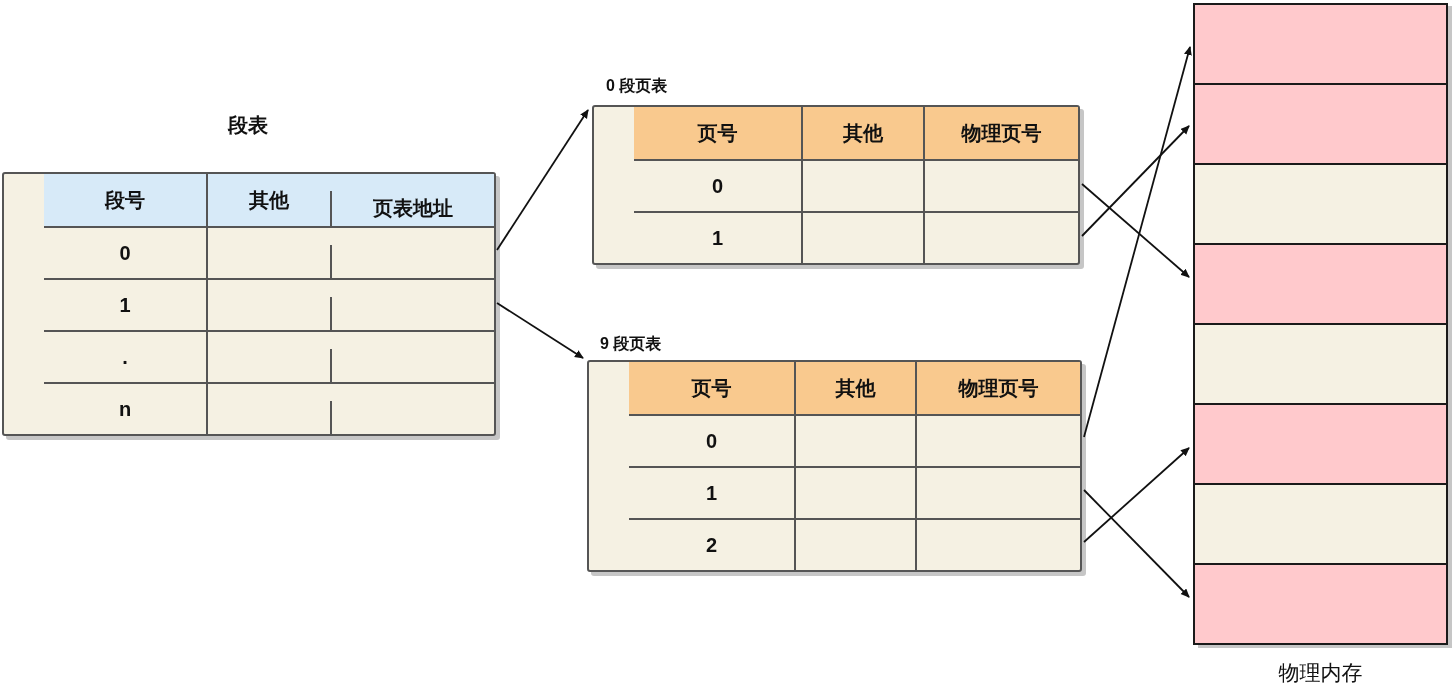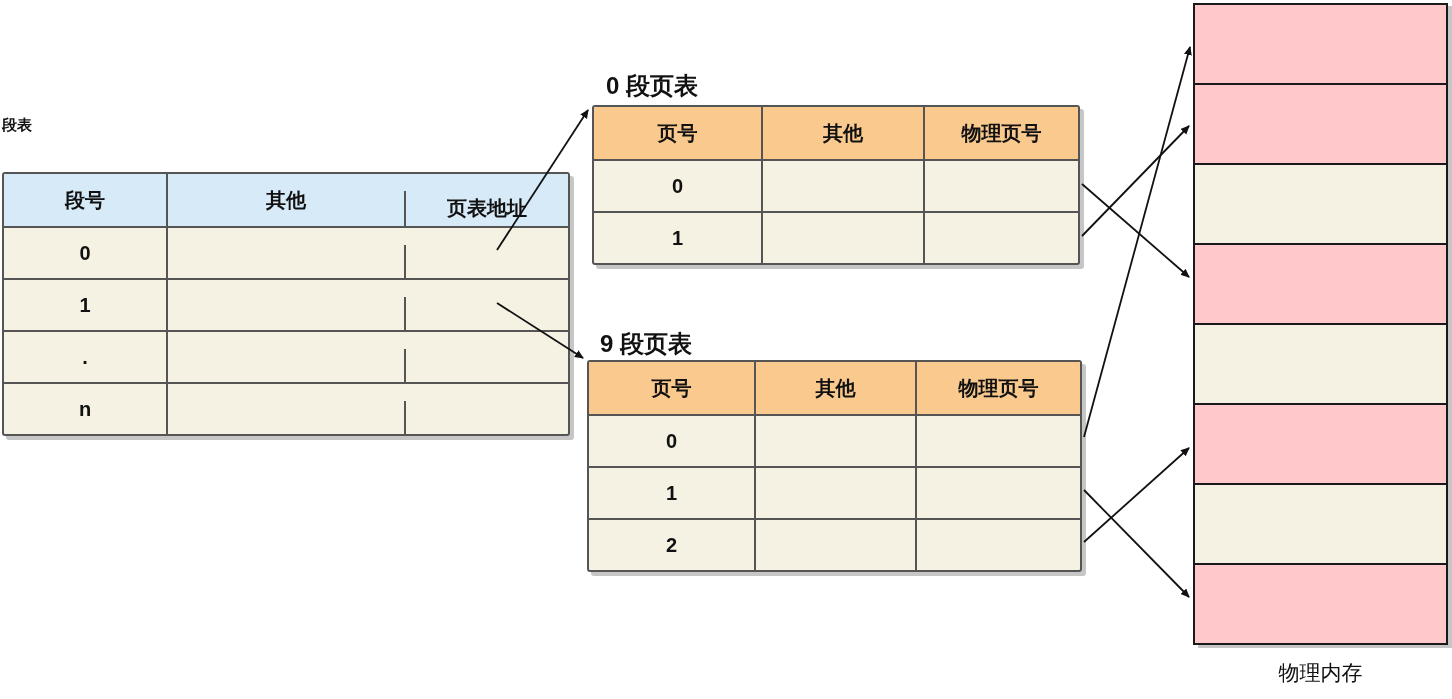--- a/index.html
+++ b/index.html
@@ -7,38 +7,39 @@
     position:relative;
     width:1452px;height:699px;
     overflow:hidden;
     font-family:"Liberation Sans", sans-serif;
     color:#111;
     background:#ffffff;
   }
   .title{
     position:absolute;
     font-weight:bold;
-    font-size:24px;
+    font-size:16px;
     line-height:24px;
     white-space:nowrap;
   }
-  .seg-title{left:2px;top:113px;width:492px;text-align:left;font-size:15px;}
+  .seg-title{left:2px;top:113px;width:492px;text-align:center;font-size:20px;}
   .pt0-title{left:606px;top:74px;}
   .pt1-title{left:600px;top:332px;}
   .mem-label{left:1193px;top:661px;width:255px;text-align:center;font-weight:normal;font-size:21px;}
 
   .table{
     position:absolute;
     box-sizing:border-box;
     border:2px solid var(--table-border);
     border-radius:3px;
     background:var(--cell-beige);
     box-shadow:4px 4px 0 var(--shadow);
-  }
-  .seg{left:2px;top:172px;width:568px;}
+    padding-left:40px;
+  }
+  .seg{left:2px;top:172px;width:494px;}
   .pt0{left:592px;top:105px;width:488px;}
   .pt1{left:587px;top:360px;width:495px;}
 
   .trow{
     display:flex;
     box-sizing:border-box;
     height:52px;
   }
   .trow + .trow{border-top:2px solid var(--table-border);}
   .thead{font-weight:bold;}

